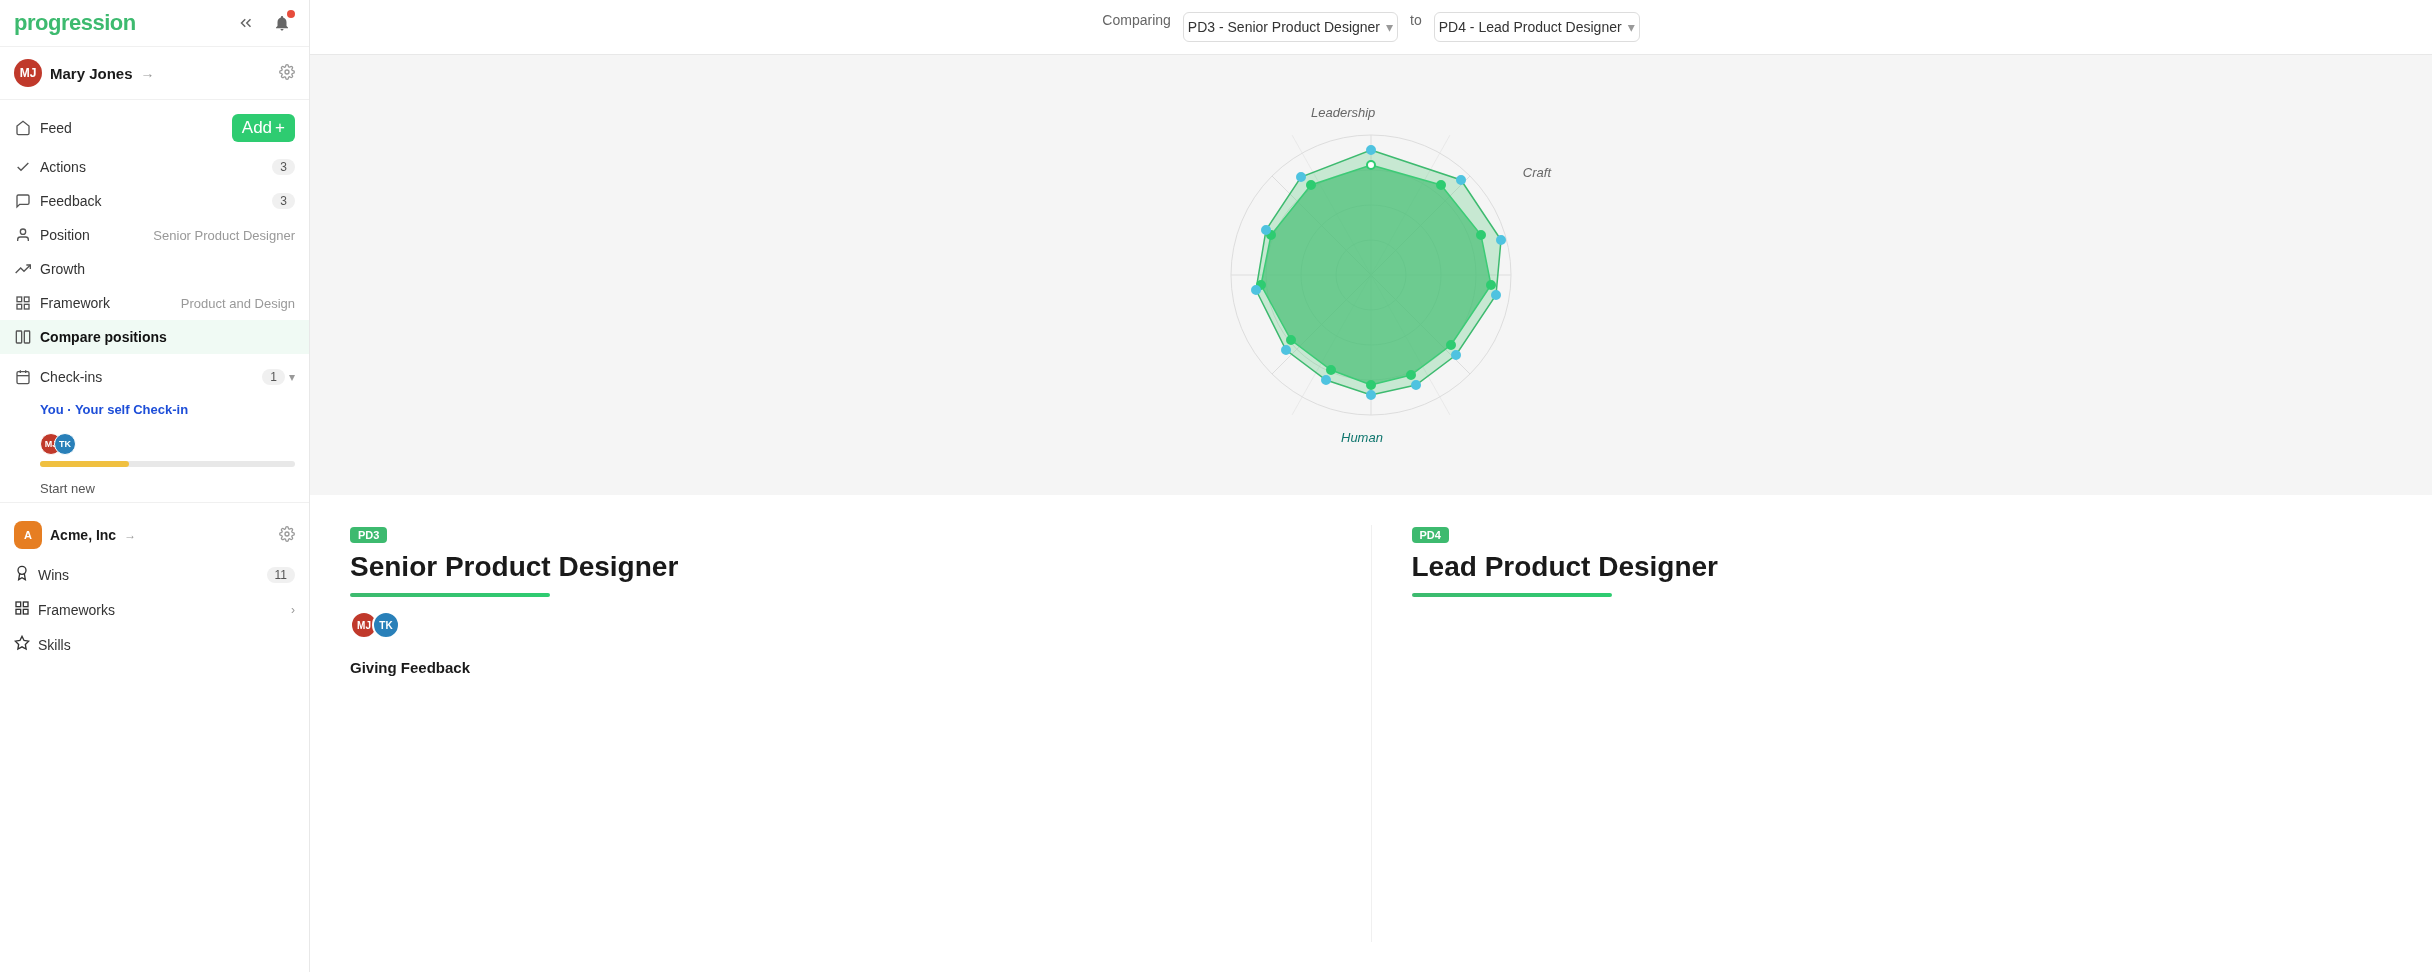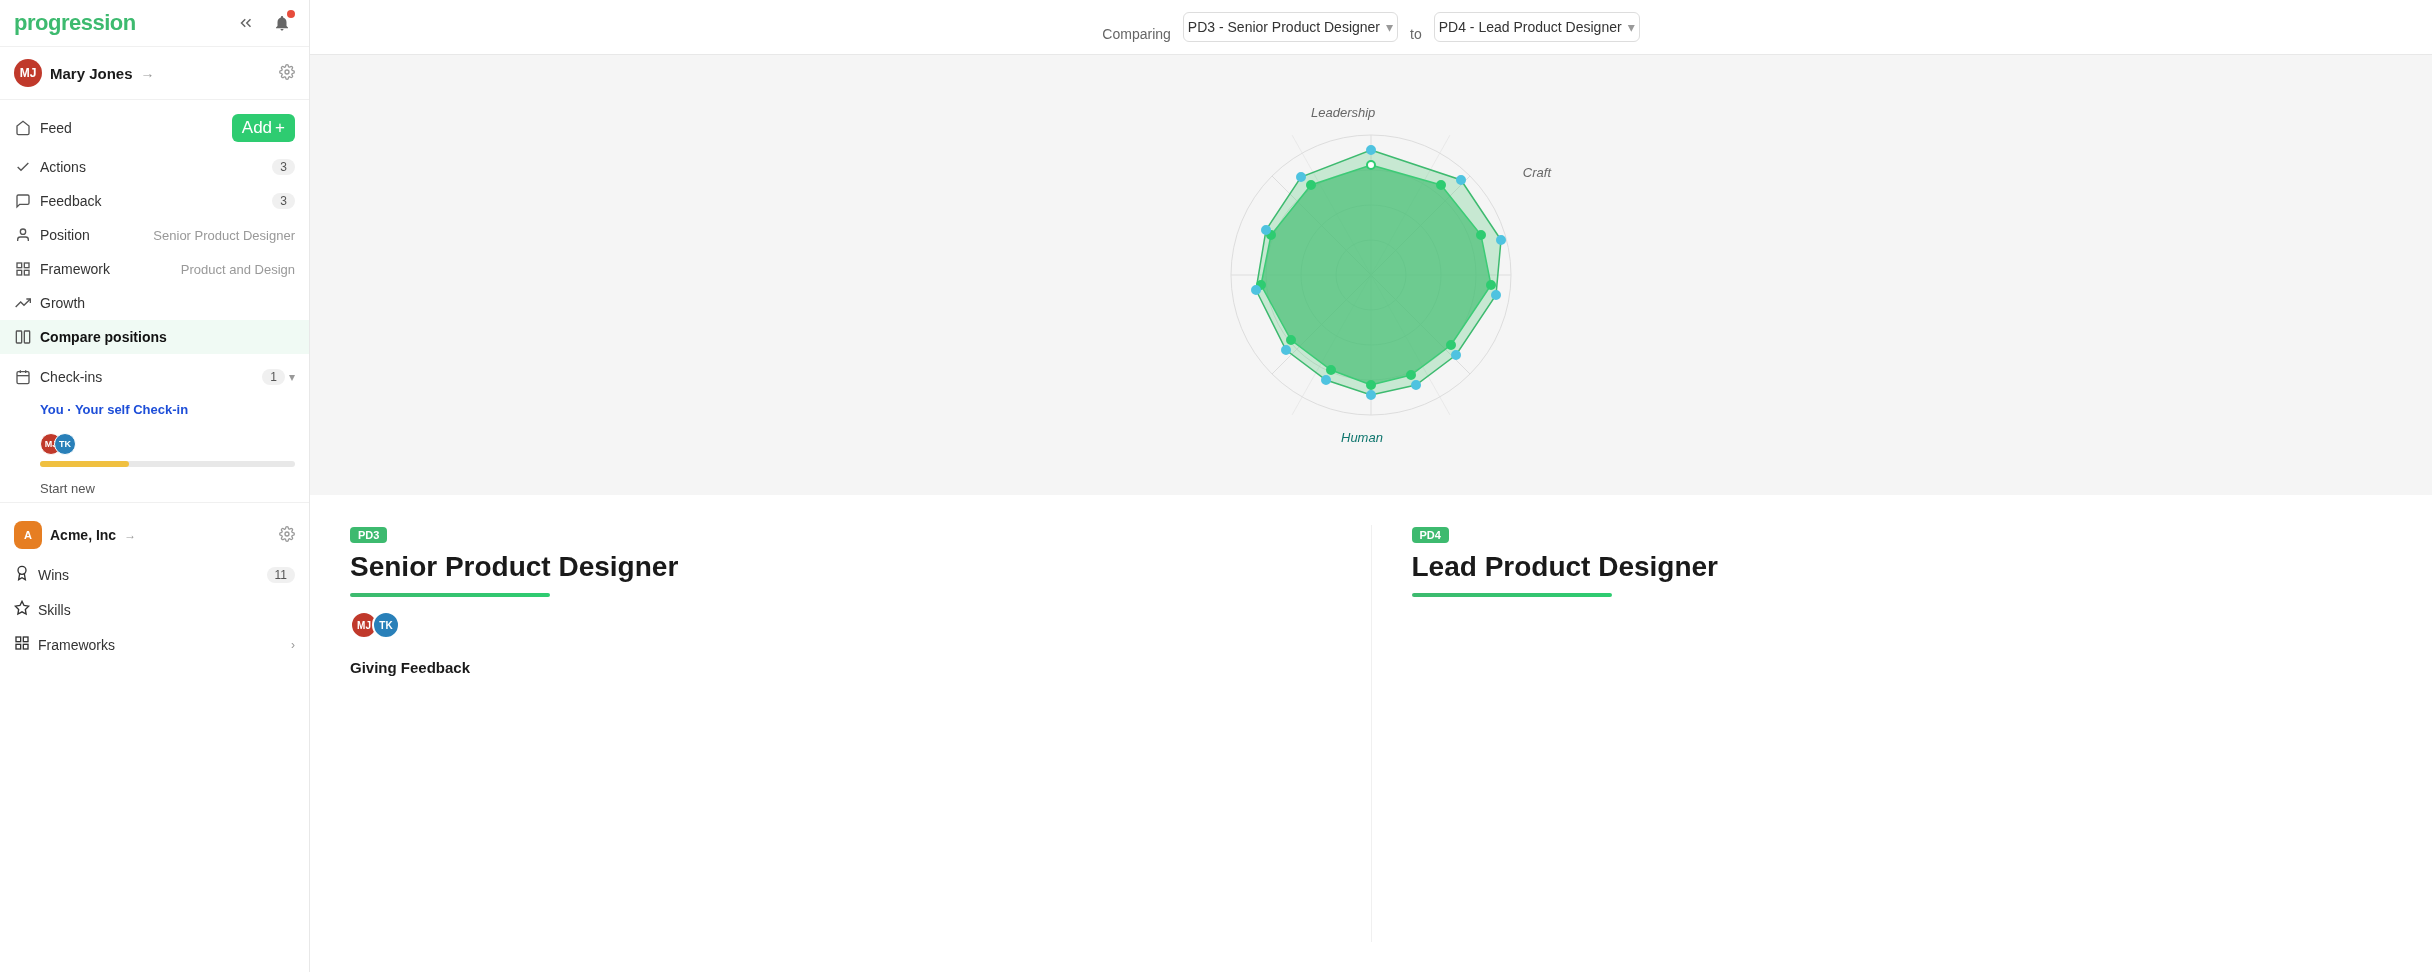--- a/index.html
+++ b/index.html
@@ -333,21 +333,21 @@
       flex-direction: column;
       overflow-y: auto;
       background: #f5f5f5;
     }
 
     
     .top-bar {
       background: #fff;
       padding: 12px 24px;
       display: flex;
-      align-items: flex-end;
+      align-items: flex-start;
       justify-content: center;
       border-bottom: 1px solid #e8e8e8;
       gap: 12px;
     }
 
     .comparing-label {
       font-size: 14px;
       color: #666;
     }
 
@@ -552,41 +552,41 @@
         </span>
         <span class="nav-label">Position</span>
       </div>
       <span class="nav-sub-label">Senior Product Designer</span>
     </div>
 
     <div class="nav-item">
       <div class="nav-item-left">
         <span class="nav-icon">
           <svg width="16" height="16" viewBox="0 0 24 24" fill="none" stroke="currentColor" stroke-width="2">
+              <polyline points="23 6 13.5 15.5 8.5 10.5 1 18"></polyline>
+              <polyline points="17 6 23 6 23 12"></polyline>
+            </svg>
+        </span>
+        <span class="nav-label">Growth</span>
+      </div>
+    </div>
+
+    <div class="nav-item">
+      <div class="nav-item-left">
+        <span class="nav-icon">
+          <svg width="16" height="16" viewBox="0 0 24 24" fill="none" stroke="currentColor" stroke-width="2">
               <rect x="3" y="3" width="7" height="7"></rect>
               <rect x="14" y="3" width="7" height="7"></rect>
               <rect x="14" y="14" width="7" height="7"></rect>
               <rect x="3" y="14" width="7" height="7"></rect>
             </svg>
         </span>
         <span class="nav-label">Framework</span>
       </div>
       <span class="nav-sub-label">Product and Design</span>
-    </div>
-
-    <div class="nav-item">
-      <div class="nav-item-left">
-        <span class="nav-icon">
-          <svg width="16" height="16" viewBox="0 0 24 24" fill="none" stroke="currentColor" stroke-width="2">
-              <polyline points="23 6 13.5 15.5 8.5 10.5 1 18"></polyline>
-              <polyline points="17 6 23 6 23 12"></polyline>
-            </svg>
-        </span>
-        <span class="nav-label">Growth</span>
-      </div>
     </div>
 
     <div class="nav-item active">
       <div class="nav-item-left">
         <span class="nav-icon">
           <svg width="16" height="16" viewBox="0 0 24 24" fill="none" stroke="currentColor" stroke-width="2">
               <rect x="2" y="3" width="8" height="18" rx="1"></rect>
               <rect x="14" y="3" width="8" height="18" rx="1"></rect>
             </svg>
         </span>
@@ -655,40 +655,40 @@
         </span>
         <span>Wins</span>
       </div>
       <span class="badge">11</span>
     </div>
 
     <div class="company-nav-item">
       <div style="display:flex;align-items:center;gap:8px;">
         <span>
           <svg width="16" height="16" viewBox="0 0 24 24" fill="none" stroke="currentColor" stroke-width="2">
-              <polygon points="12 2 15.09 8.26 22 9.27 17 14.14 18.18 21.02 12 17.77 5.82 21.02 7 14.14 2 9.27 8.91 8.26 12 2"></polygon>
-            </svg>
-        </span>
-        <span>Skills</span>
-      </div>
-    </div>
-
-    <div class="company-nav-item">
-      <div style="display:flex;align-items:center;gap:8px;">
-        <span>
-          <svg width="16" height="16" viewBox="0 0 24 24" fill="none" stroke="currentColor" stroke-width="2">
               <rect x="3" y="3" width="7" height="7"></rect>
               <rect x="14" y="3" width="7" height="7"></rect>
               <rect x="14" y="14" width="7" height="7"></rect>
               <rect x="3" y="14" width="7" height="7"></rect>
             </svg>
         </span>
         <span>Frameworks</span>
       </div>
       <span style="color:#999; font-size:12px;">›</span>
+    </div>
+
+    <div class="company-nav-item">
+      <div style="display:flex;align-items:center;gap:8px;">
+        <span>
+          <svg width="16" height="16" viewBox="0 0 24 24" fill="none" stroke="currentColor" stroke-width="2">
+              <polygon points="12 2 15.09 8.26 22 9.27 17 14.14 18.18 21.02 12 17.77 5.82 21.02 7 14.14 2 9.27 8.91 8.26 12 2"></polygon>
+            </svg>
+        </span>
+        <span>Skills</span>
+      </div>
     </div>
   </div>
 
 </div>
 
 <div class="main-content">
 
   <div class="top-bar">
     <span class="comparing-label">Comparing</span>
     <div class="compare-select">

